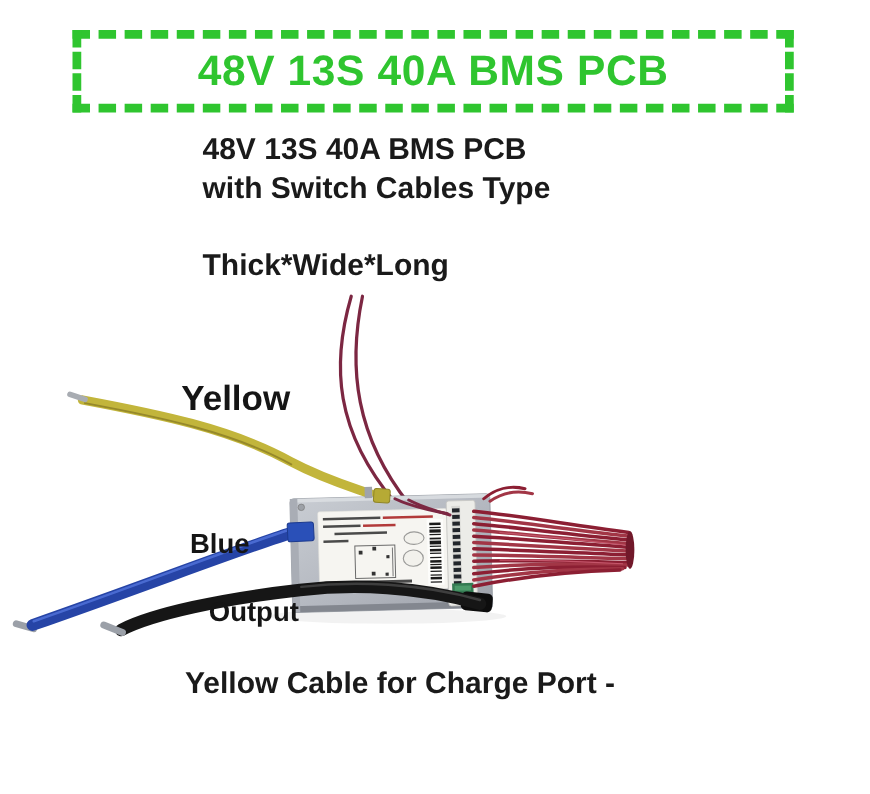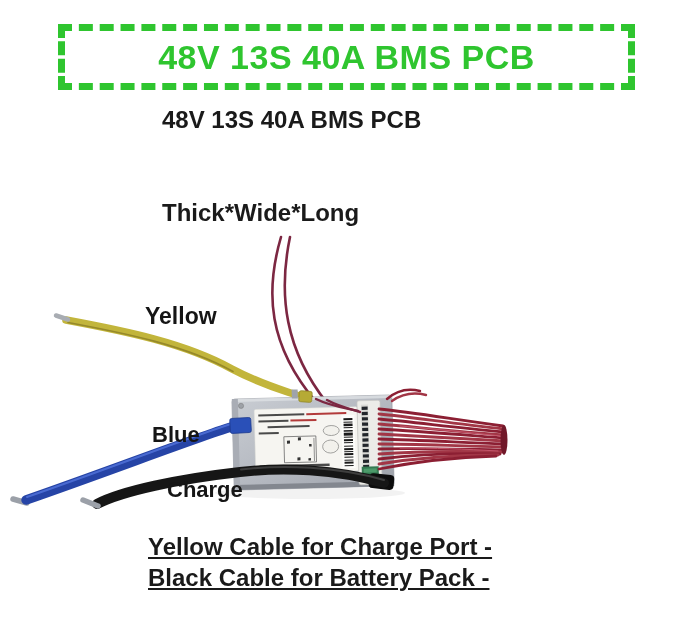--- a/index.html
+++ b/index.html
@@ -6,26 +6,26 @@
   #page{position:relative;width:696px;height:596px;background:#fff;overflow:hidden;
         font-family:"Liberation Sans","DejaVu Sans",sans-serif;color:#1a1a1a;}
   
   #banner{position:absolute;left:58px;top:24px;width:563px;height:52px;
           border:7px dashed var(--accent-green);display:flex;align-items:center;justify-content:center;}
   #banner .title{font-size:34px;font-weight:bold;color:var(--accent-green);letter-spacing:.5px;}
   
   #desc{position:absolute;left:162px;top:104px;font-size:24px;font-weight:bold;line-height:31px;white-space:pre;}
   
   .anno{position:absolute;font-weight:bold;color:#151515;z-index:5;white-space:nowrap;}
-  #lbl-yellow{left:145px;top:303px;font-size:23px;}
+  #lbl-yellow{left:145px;top:303px;font-size:28px;}
   #lbl-switch{left:340px;top:281px;font-size:22px;}
   #lbl-blue{left:104px;top:422px;font-size:22px;margin-left:48px;}
   #lbl-black{left:167px;top:477px;font-size:22px;}
   
-  #footer{position:absolute;left:148px;top:531px;font-size:24px;font-weight:bold;line-height:31px;white-space:pre;text-decoration:underline;}
+  #footer{position:absolute;left:148px;top:531px;font-size:24px;font-weight:bold;line-height:31px;white-space:pre;}
   
   #bottom-strip{position:absolute;left:0;top:627px;width:696px;height:0;
                 border-top:7px dashed #ebebeb;}
   
   .yellow-cable-s{stroke:var(--yellow-cable);}
   .blue-cable-s{stroke:var(--blue-cable);}
   .black-cable-s{stroke:var(--black-cable);}
   .switch-wire-s{stroke:var(--switch-wire);}
   .red-a{stroke:var(--harness-red);}
   .red-b{stroke:var(--harness-red-light);}
@@ -33,21 +33,21 @@
 </style>
 </head>
 <body>
 
 <div id="page">
 
   <div id="banner">
     <span class="title">48V 13S 40A BMS PCB</span>
   </div>
 
-  <div id="desc"><span>48V 13S 40A BMS PCB</span><br><br><br><span>Thick*Wide*Long</span></div>
+  <div id="desc"><span>48V 13S 40A BMS PCB</span><br><span>with Switch Cables Type</span><br><br><span>Thick*Wide*Long</span></div>
 
   <svg width="696" height="635" viewBox="0 0 696 635">
     <defs>
       <linearGradient id="plateGrad" x1="0" y1="0" x2="1" y2="1">
         <stop offset="0" stop-color="#c9cdd3"></stop>
         <stop offset="0.55" stop-color="#b3b7bf"></stop>
         <stop offset="1" stop-color="#9da1a9"></stop>
       </linearGradient>
     </defs>
 
@@ -165,18 +165,18 @@
     <g fill="none" stroke-linecap="round">
       <rect x="369" y="474" width="25" height="15" rx="4" fill="#0d0d0d" stroke="none" transform="rotate(6 381 481)"></rect>
       <path class="black-cable-s" d="M384,483 C335,469 283,467 240,472 C178,479 122,491 97,504" stroke-width="10"></path>
       <path d="M384,480 C336,466.5 284,464.5 241,469.5" stroke="#484848" stroke-width="2" opacity="0.8"></path>
       <path d="M83,500 L98,506" stroke="#9ba0a8" stroke-width="5.5"></path>
     </g>
   </svg>
 
   <div id="lbl-yellow" class="anno">Yellow</div>
   <div id="lbl-blue" class="anno">Blue</div>
-  <div id="lbl-black" class="anno">Charge</div>
+  <div id="lbl-black" class="anno">Output</div>
 
-  <div id="footer"><span>Yellow Cable for Charge Port -</span><br><span>Black Cable for Battery Pack -</span><br></div>
+  <div id="footer"><span>Yellow Cable for Charge Port -</span><br><br></div>
 
   <div id="bottom-strip"></div>
 </div>
 
 </body></html>

